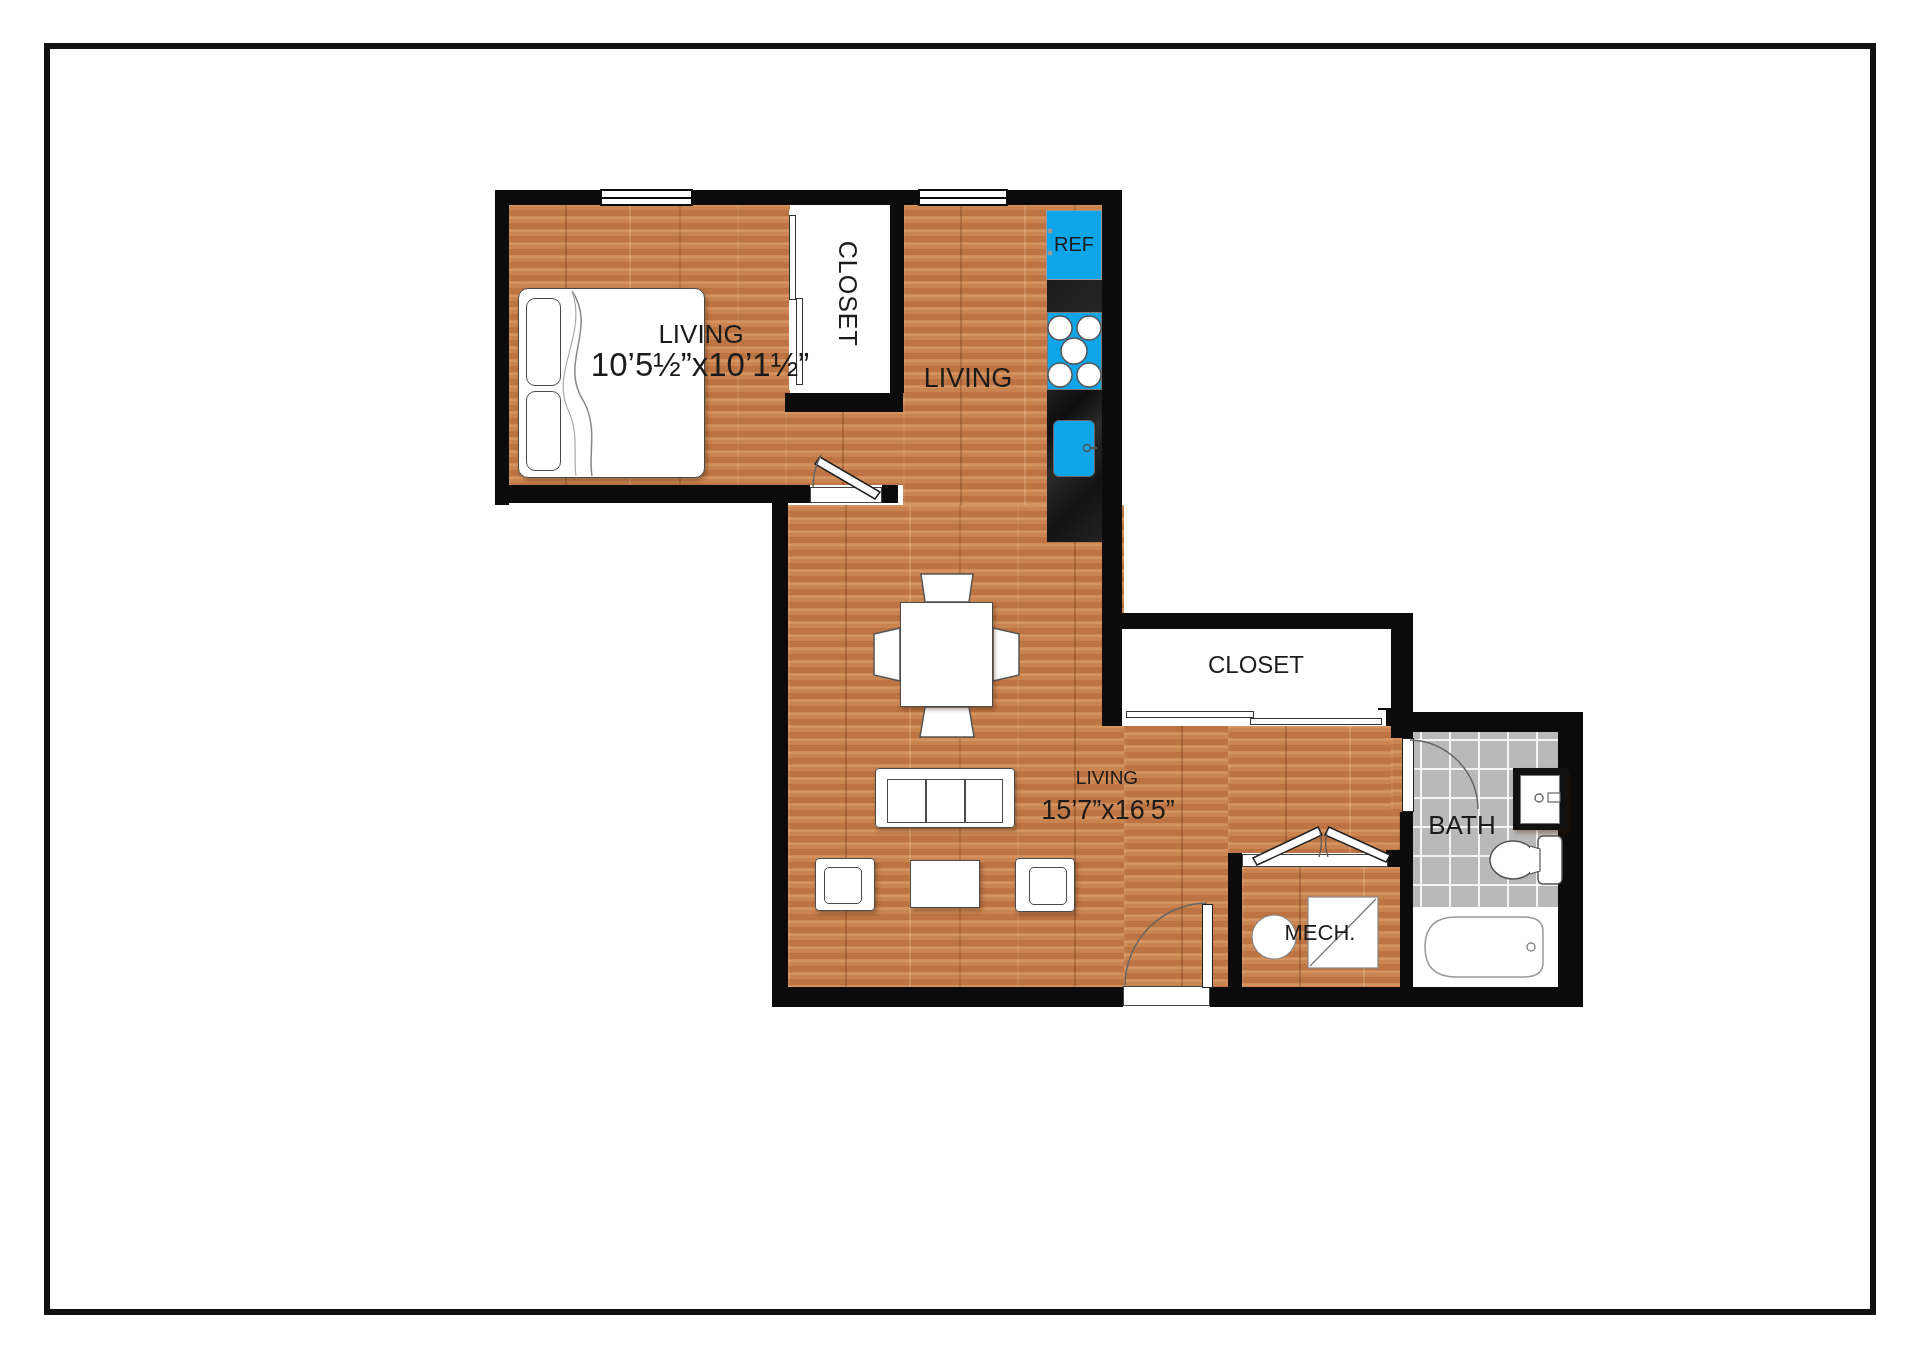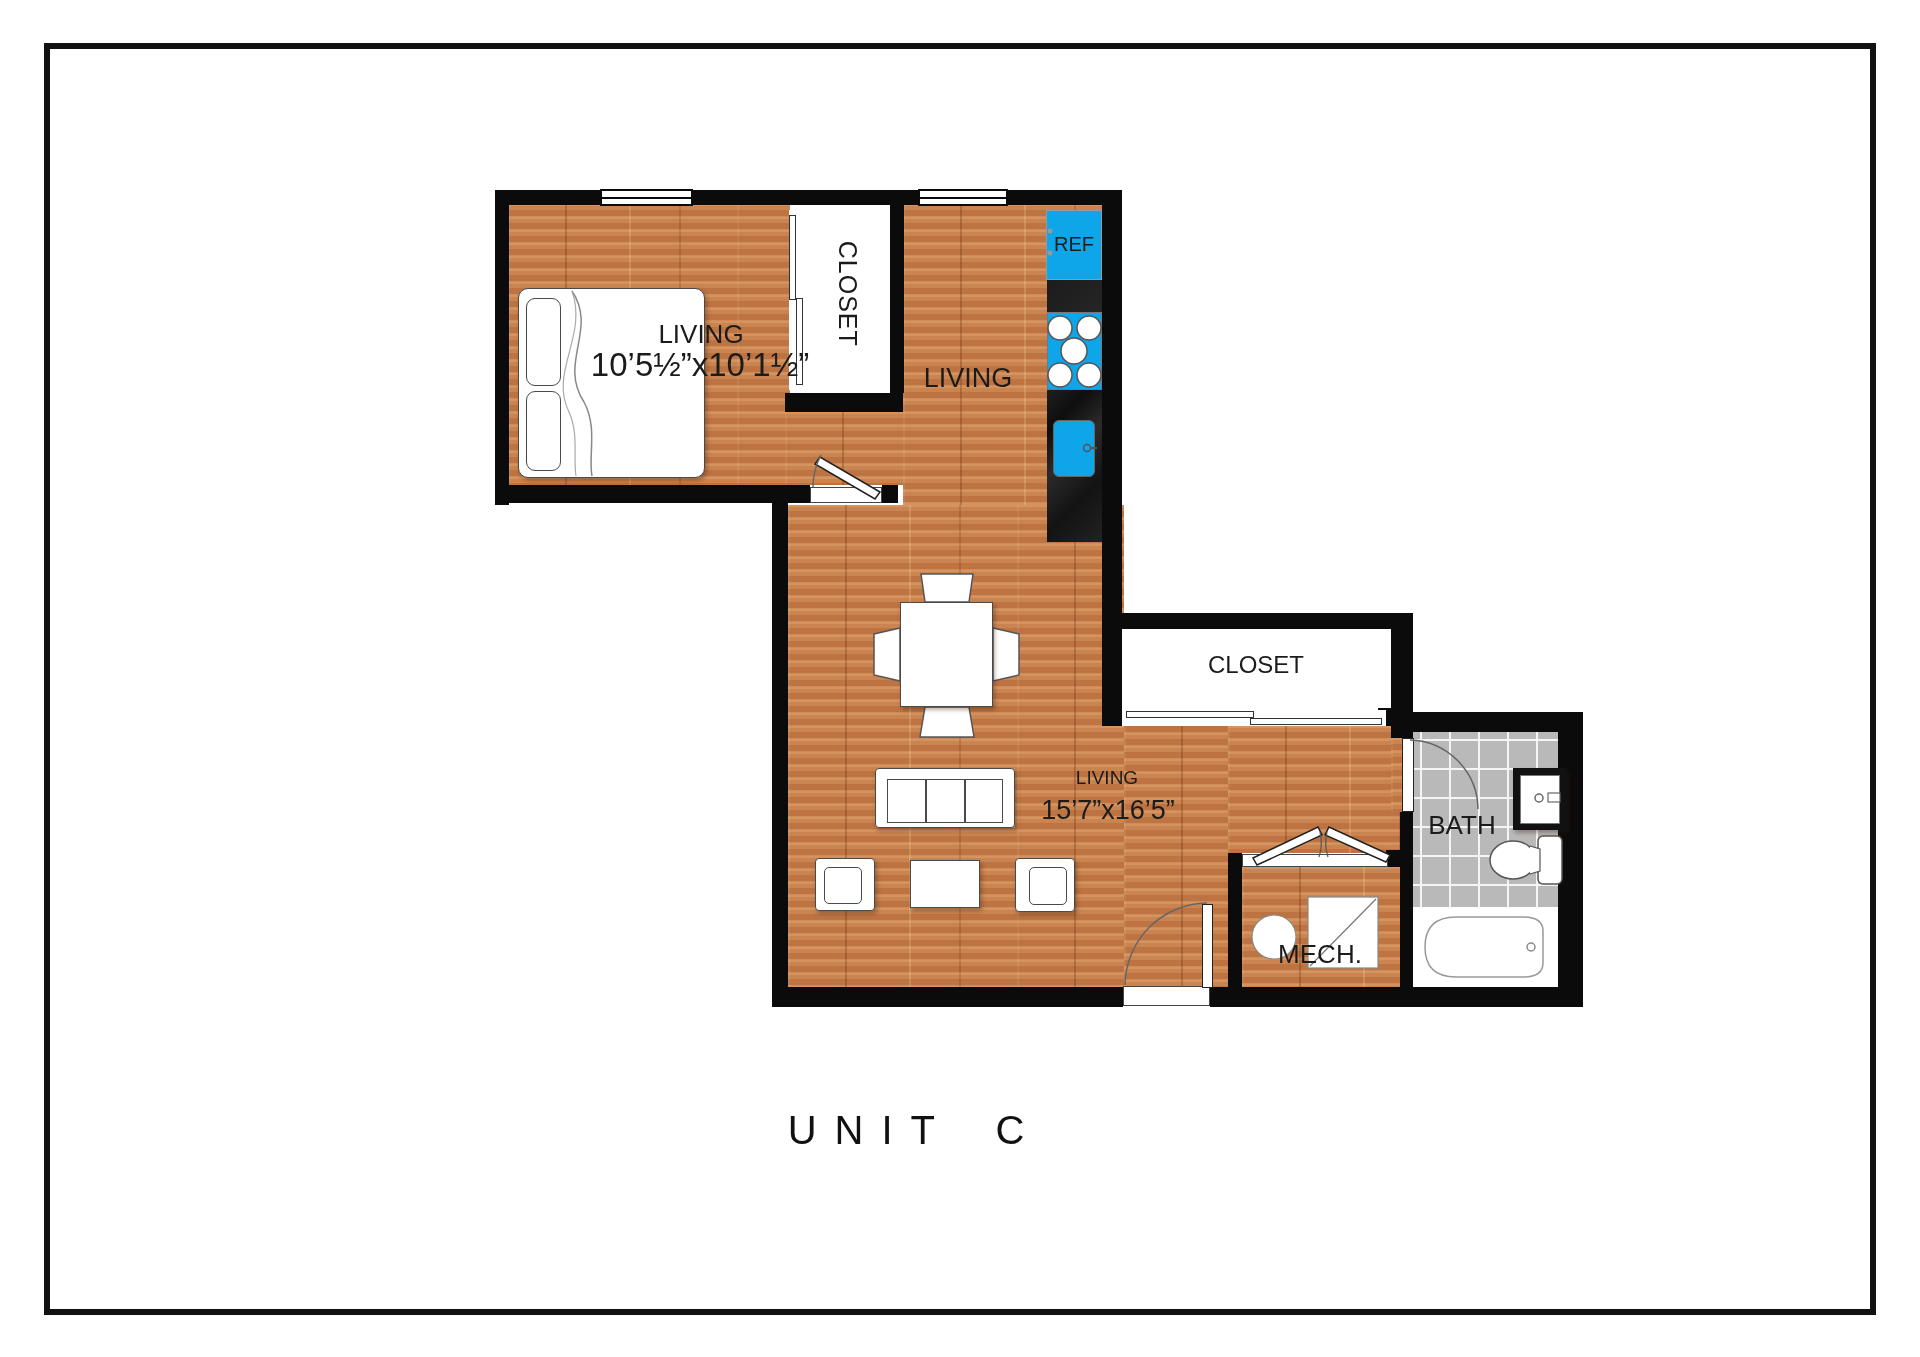--- a/index.html
+++ b/index.html
@@ -177,17 +177,16 @@
   </div>
 
   <div class="lbl" style="left:551px;top:320px;width:300px;font-size:26px;">LIVING</div>
   <div class="lbl" style="left:550px;top:347px;width:300px;font-size:33px;">10’5½”x10’1½”</div>
   <div class="lbl" style="left:767px;top:280px;width:160px;font-size:25px;transform:rotate(90deg);transform-origin:center;letter-spacing:1px;">CLOSET</div>
   <div class="lbl" style="left:818px;top:364px;width:300px;font-size:27px;">LIVING</div>
   <div class="lbl" style="left:957px;top:768px;width:300px;font-size:19px;">LIVING</div>
   <div class="lbl" style="left:958px;top:796px;width:300px;font-size:27px;">15’7”x16’5”</div>
   <div class="lbl" style="left:1106px;top:652px;width:300px;font-size:24px;">CLOSET</div>
   <div class="lbl" style="left:1392px;top:811px;width:140px;font-size:26px;">BATH</div>
-  <div class="lbl" style="left:1220px;top:921px;width:200px;font-size:26px;margin-top:19px;">MECH.</div>
+  <div class="lbl" style="left:1220px;top:921px;width:200px;font-size:22px;">MECH.</div>
 
-  <div id="unit-title" class="lbl">UNIT C</div>
 
 </div>
 
 </body></html>

